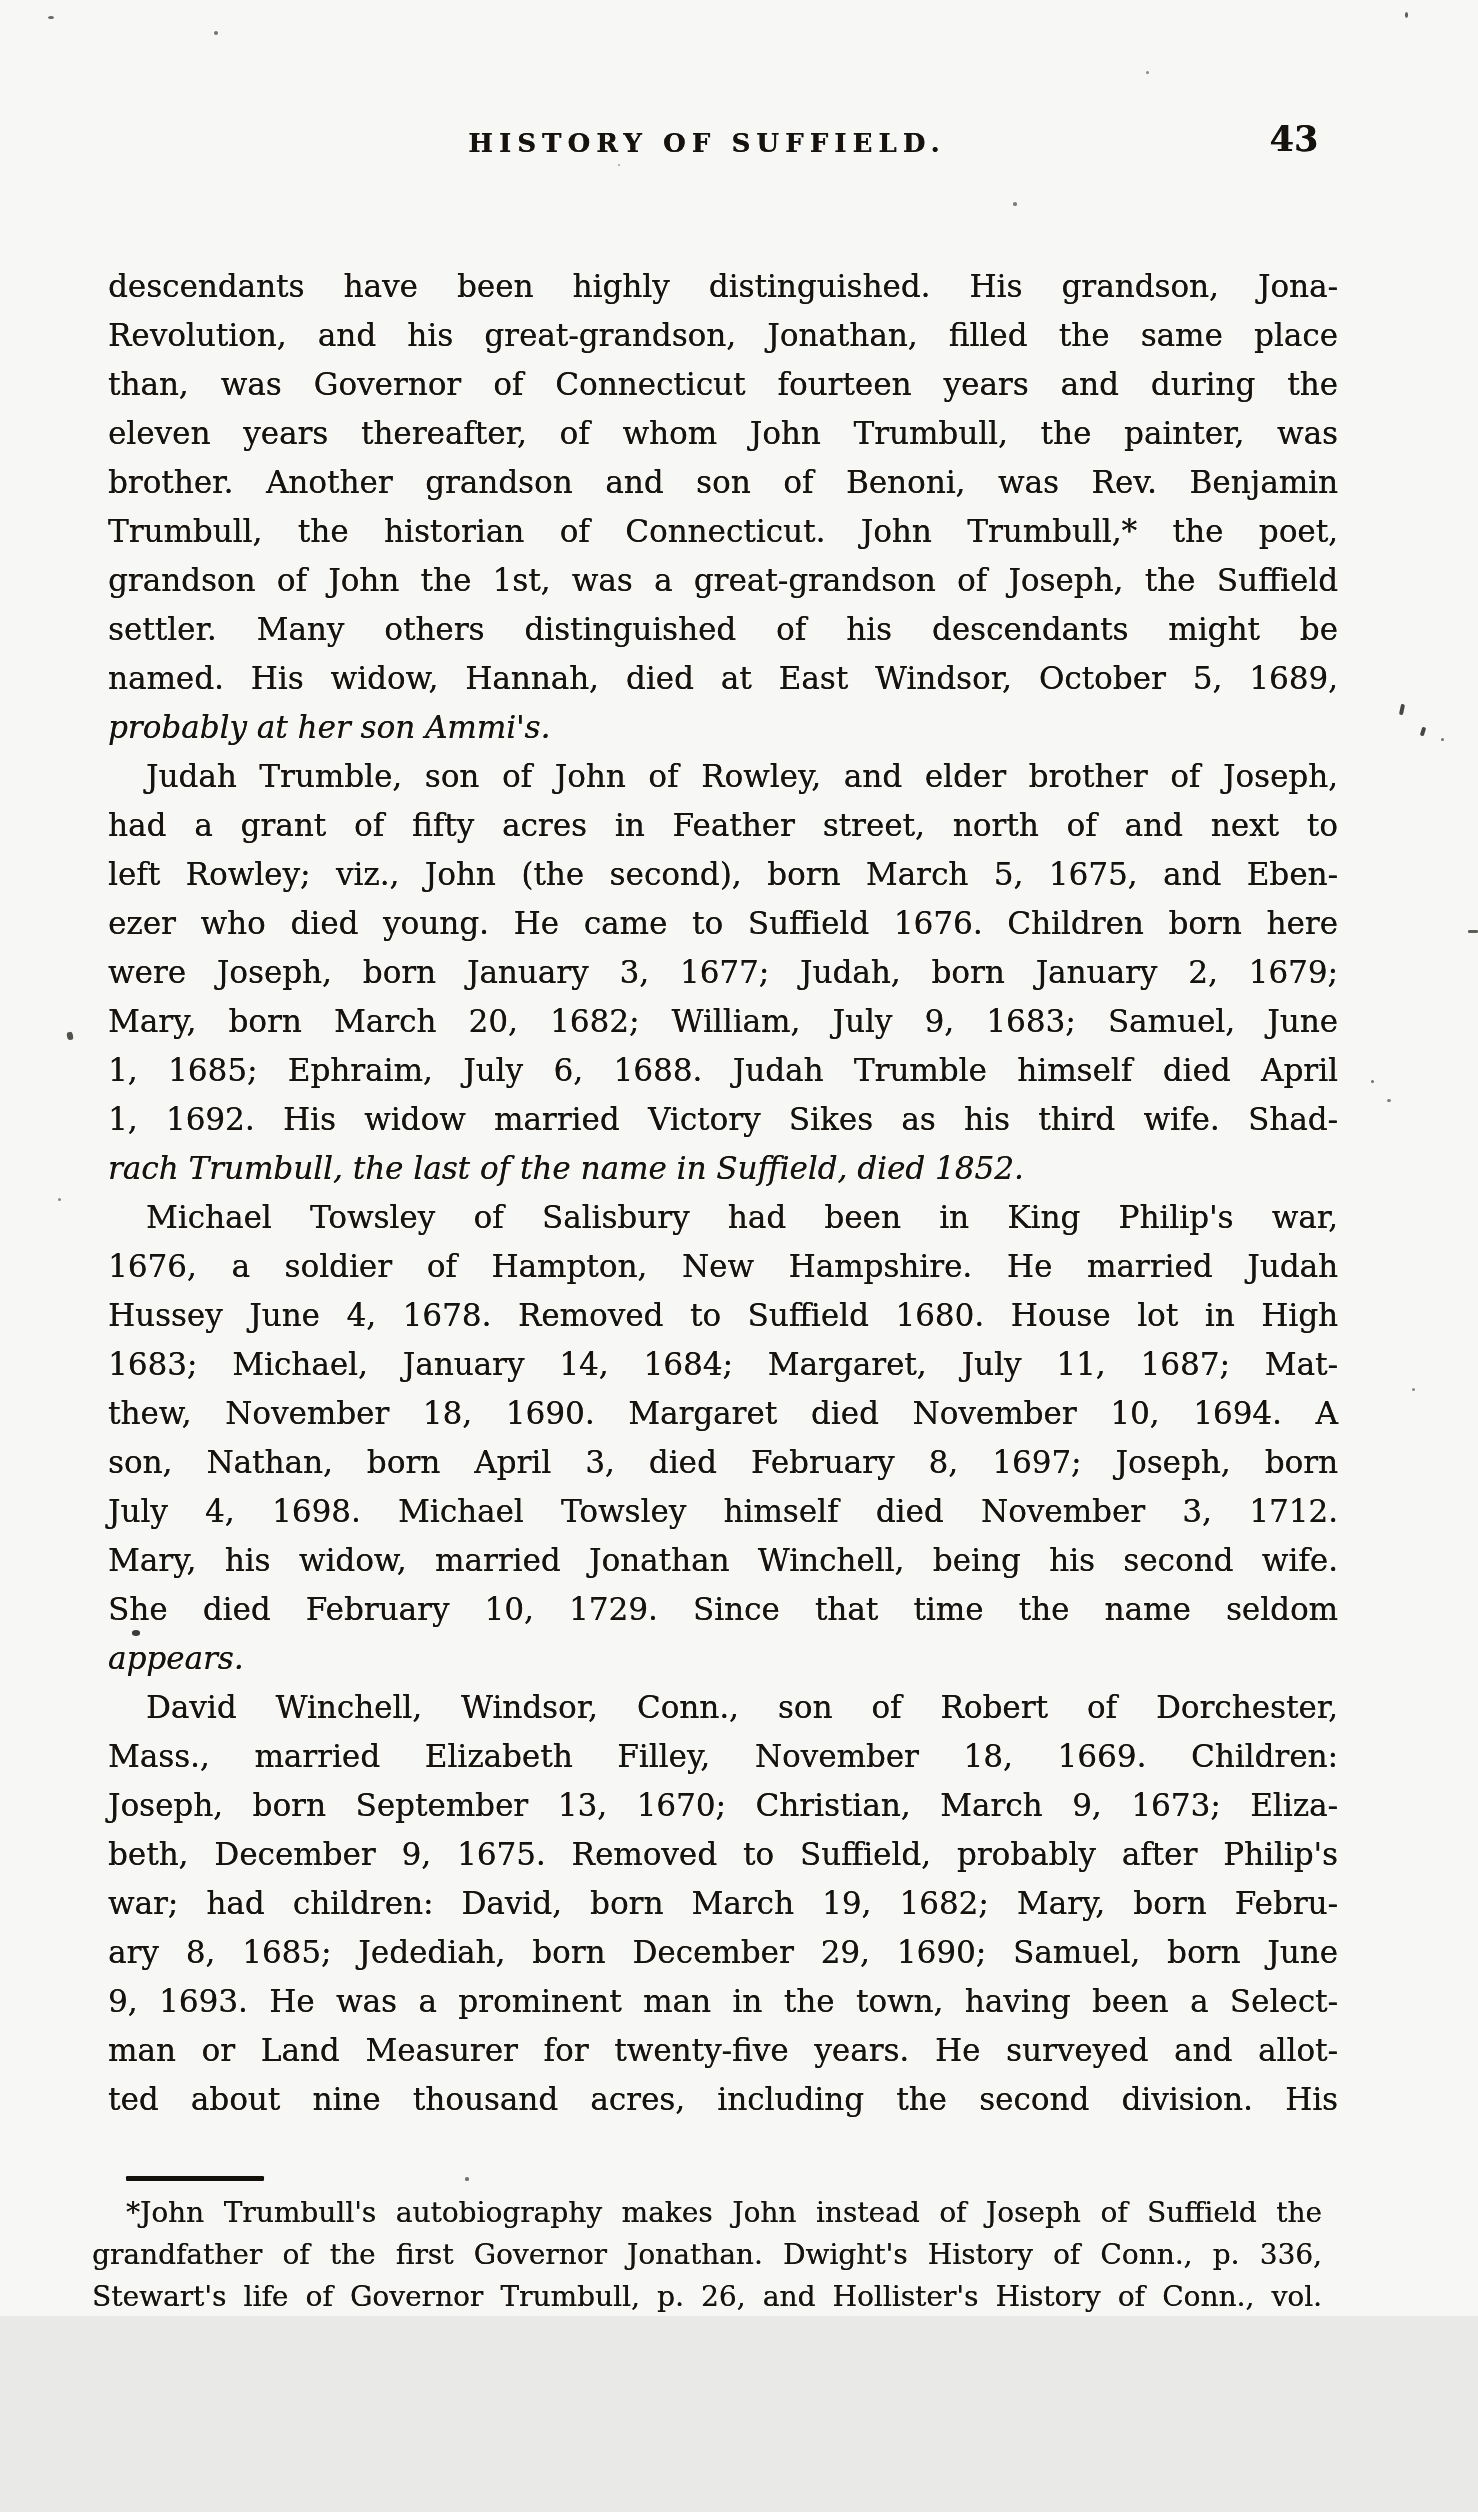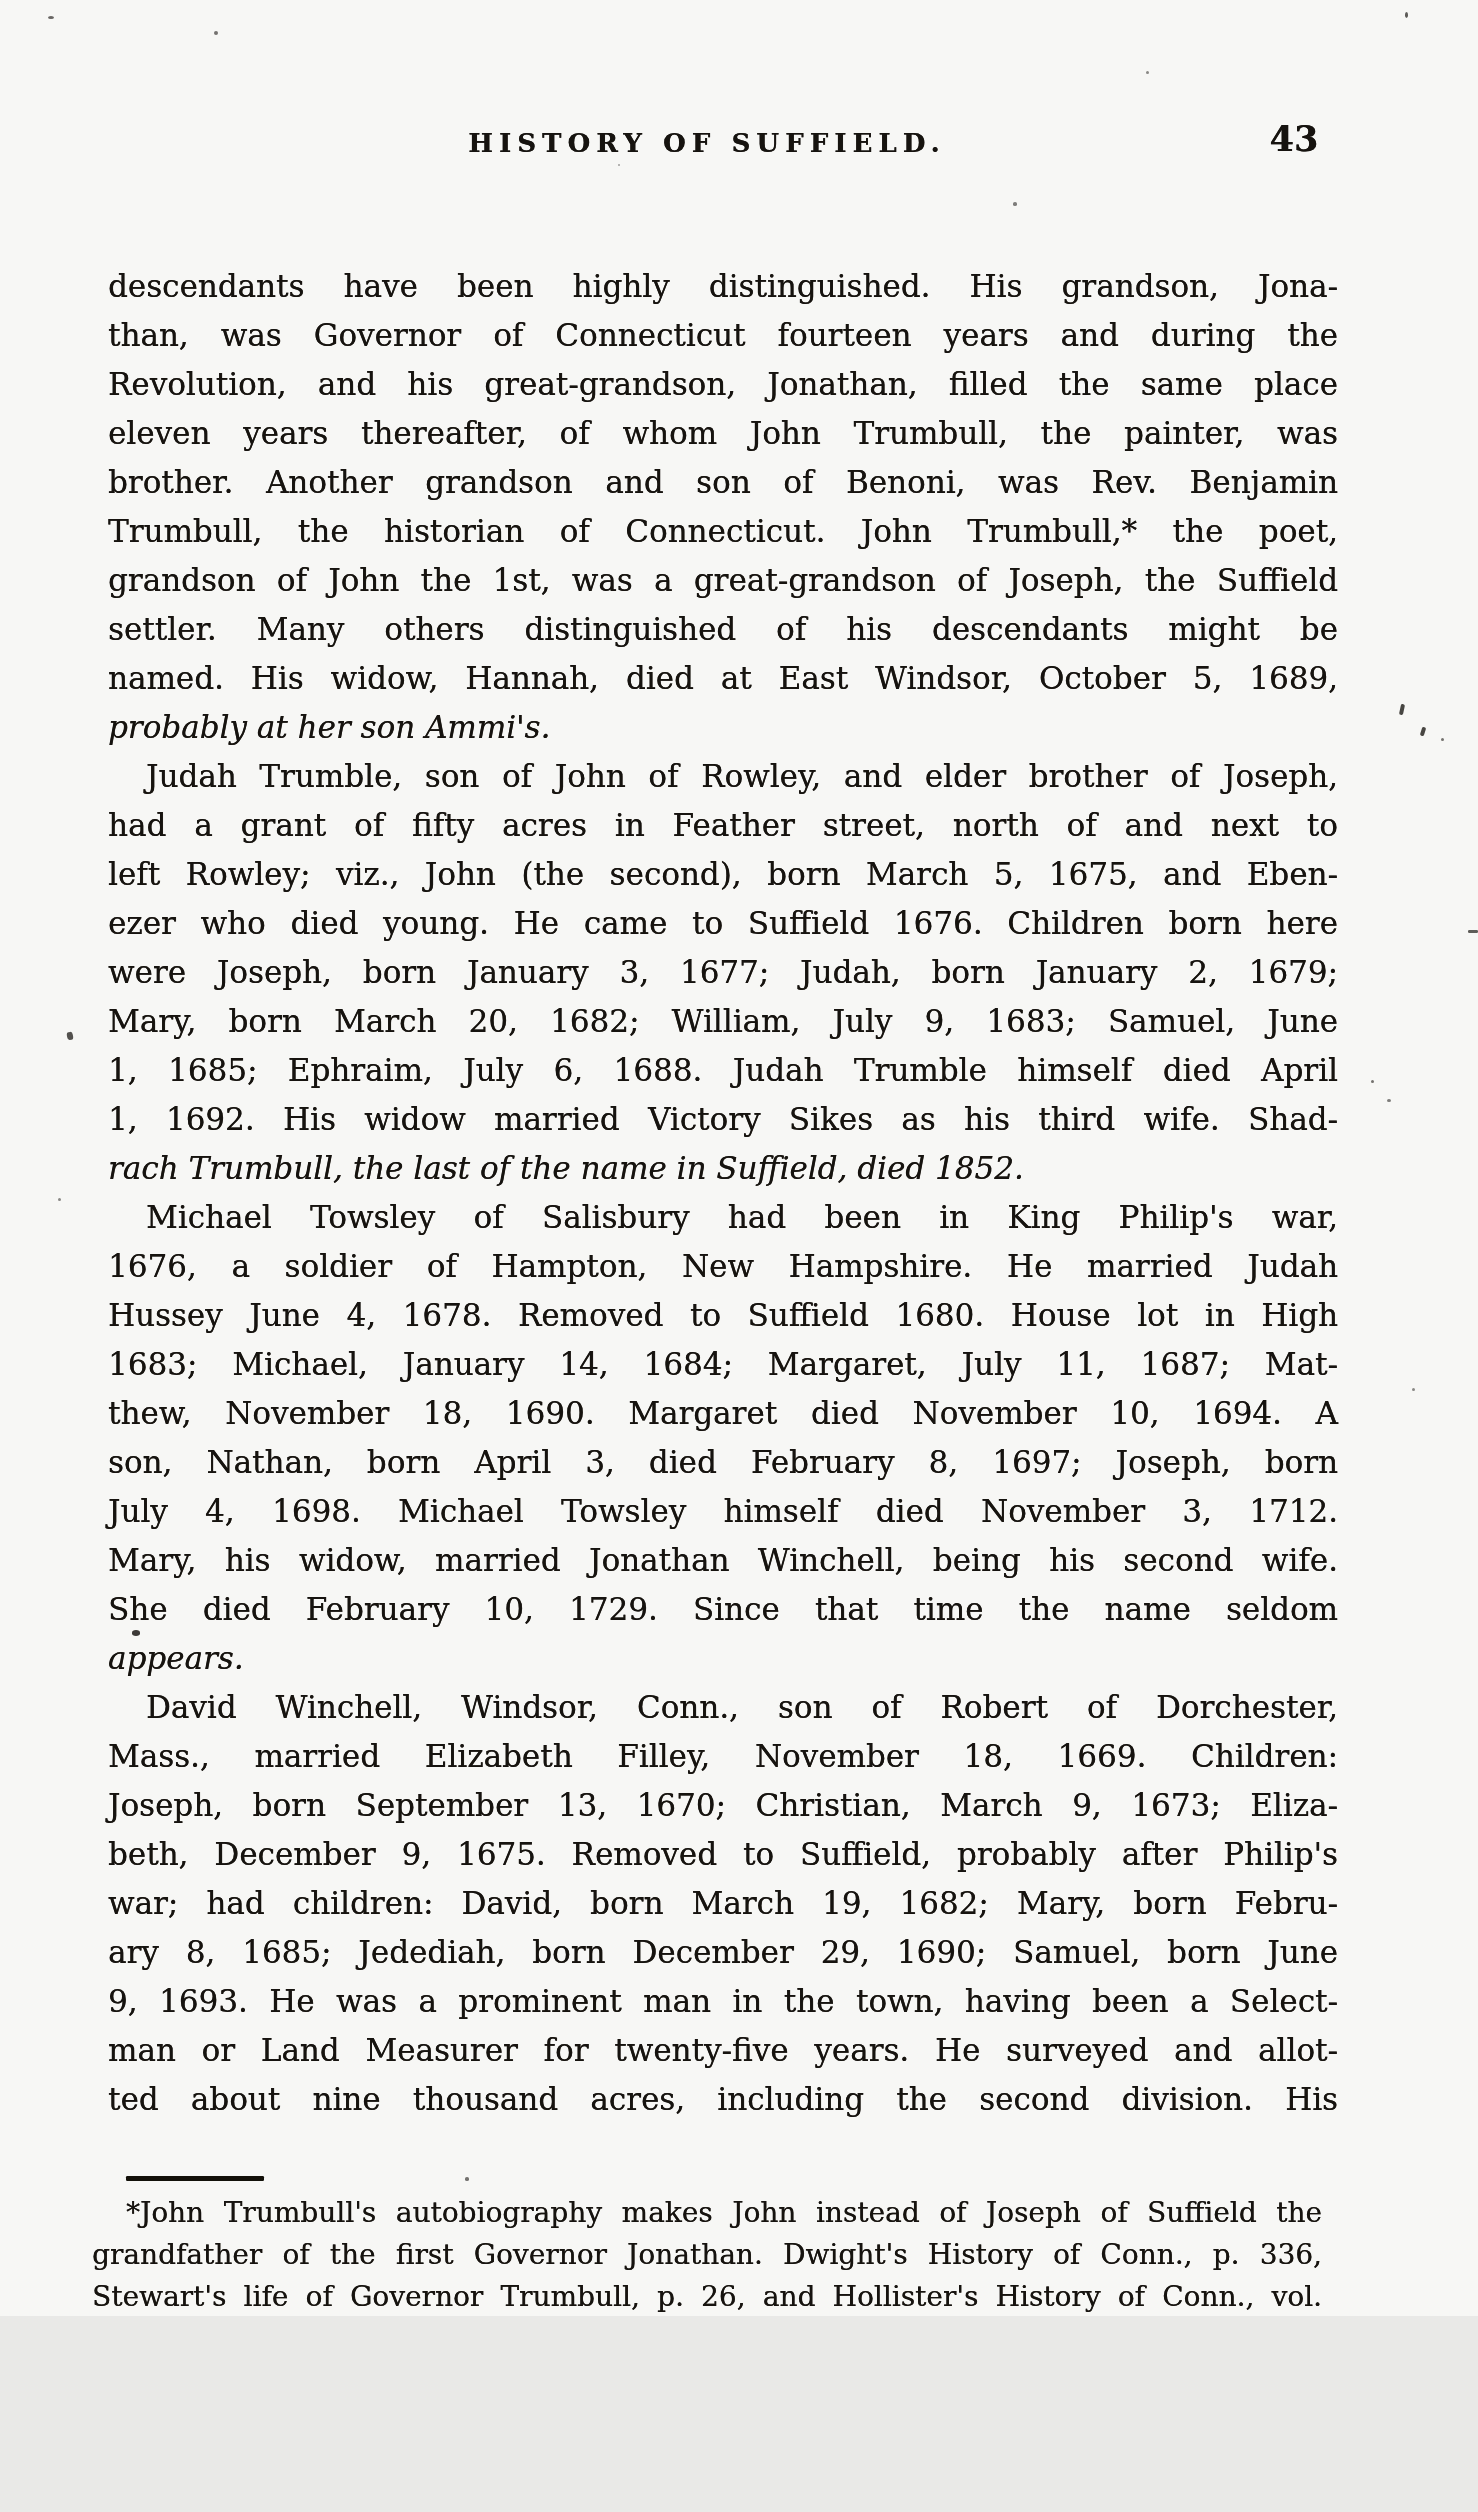--- a/index.html
+++ b/index.html
@@ -63,22 +63,22 @@
   <div class="content">
 
     <div class="page-header">
       <span class="header-title">HISTORY OF SUFFIELD.</span>
       <span class="page-number">43</span>
     </div>
 
     <div class="body-text">
         <div>
           <div class="line">descendants have been highly distinguished. His grandson, Jona-</div>
+          <div class="line">Revolution, and his great-grandson, Jonathan, filled the same place</div>
           <div class="line">than, was Governor of Connecticut fourteen years and during the</div>
-          <div class="line">Revolution, and his great-grandson, Jonathan, filled the same place</div>
           <div class="line">eleven years thereafter, of whom John Trumbull, the painter, was</div>
           <div class="line">brother. Another grandson and son of Benoni, was Rev. Benjamin</div>
           <div class="line">Trumbull, the historian of Connecticut. John Trumbull,* the poet,</div>
           <div class="line">grandson of John the 1st, was a great-grandson of Joseph, the Suffield</div>
           <div class="line">settler. Many others distinguished of his descendants might be</div>
           <div class="line">named. His widow, Hannah, died at East Windsor, October 5, 1689,</div>
           <div class="line last">probably at her son Ammi's.</div>
         </div>
         <div>
           <div class="line indent">Judah Trumble, son of John of Rowley, and elder brother of Joseph,</div>

